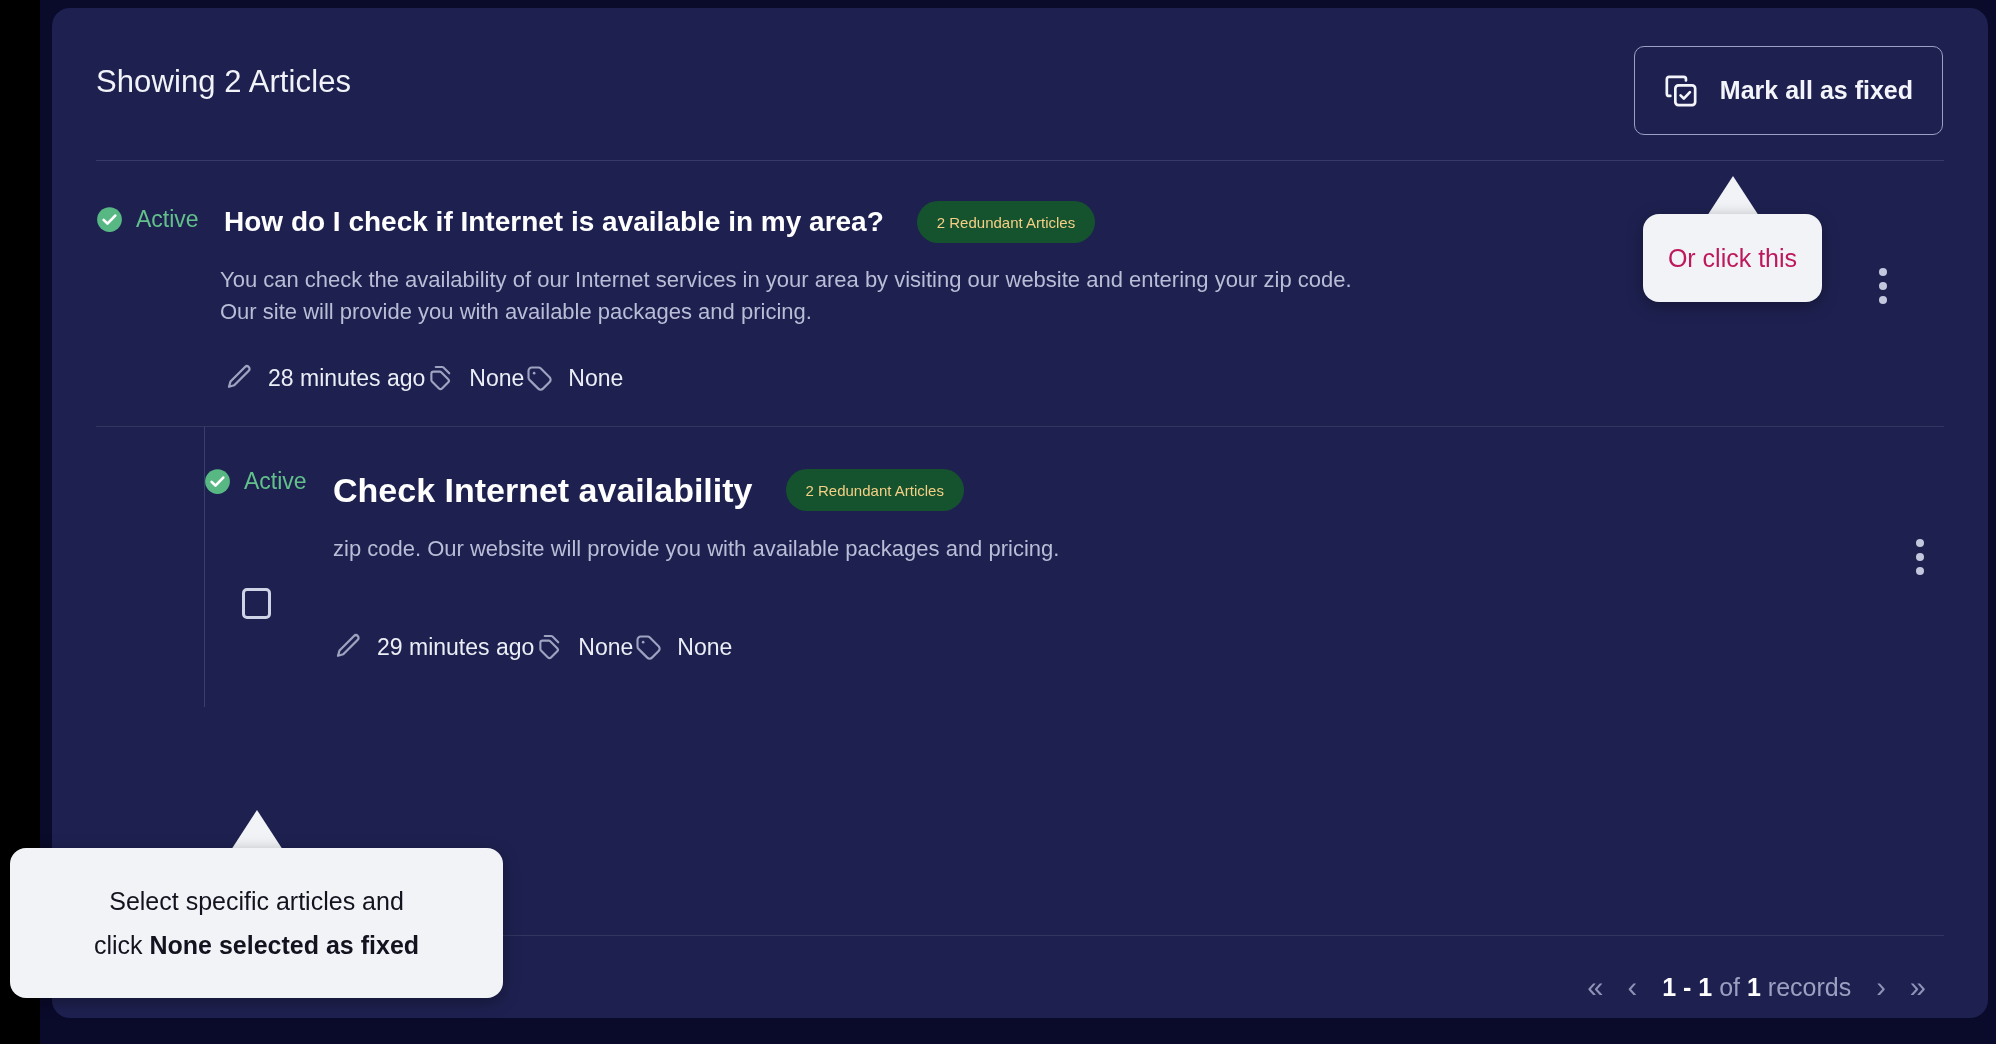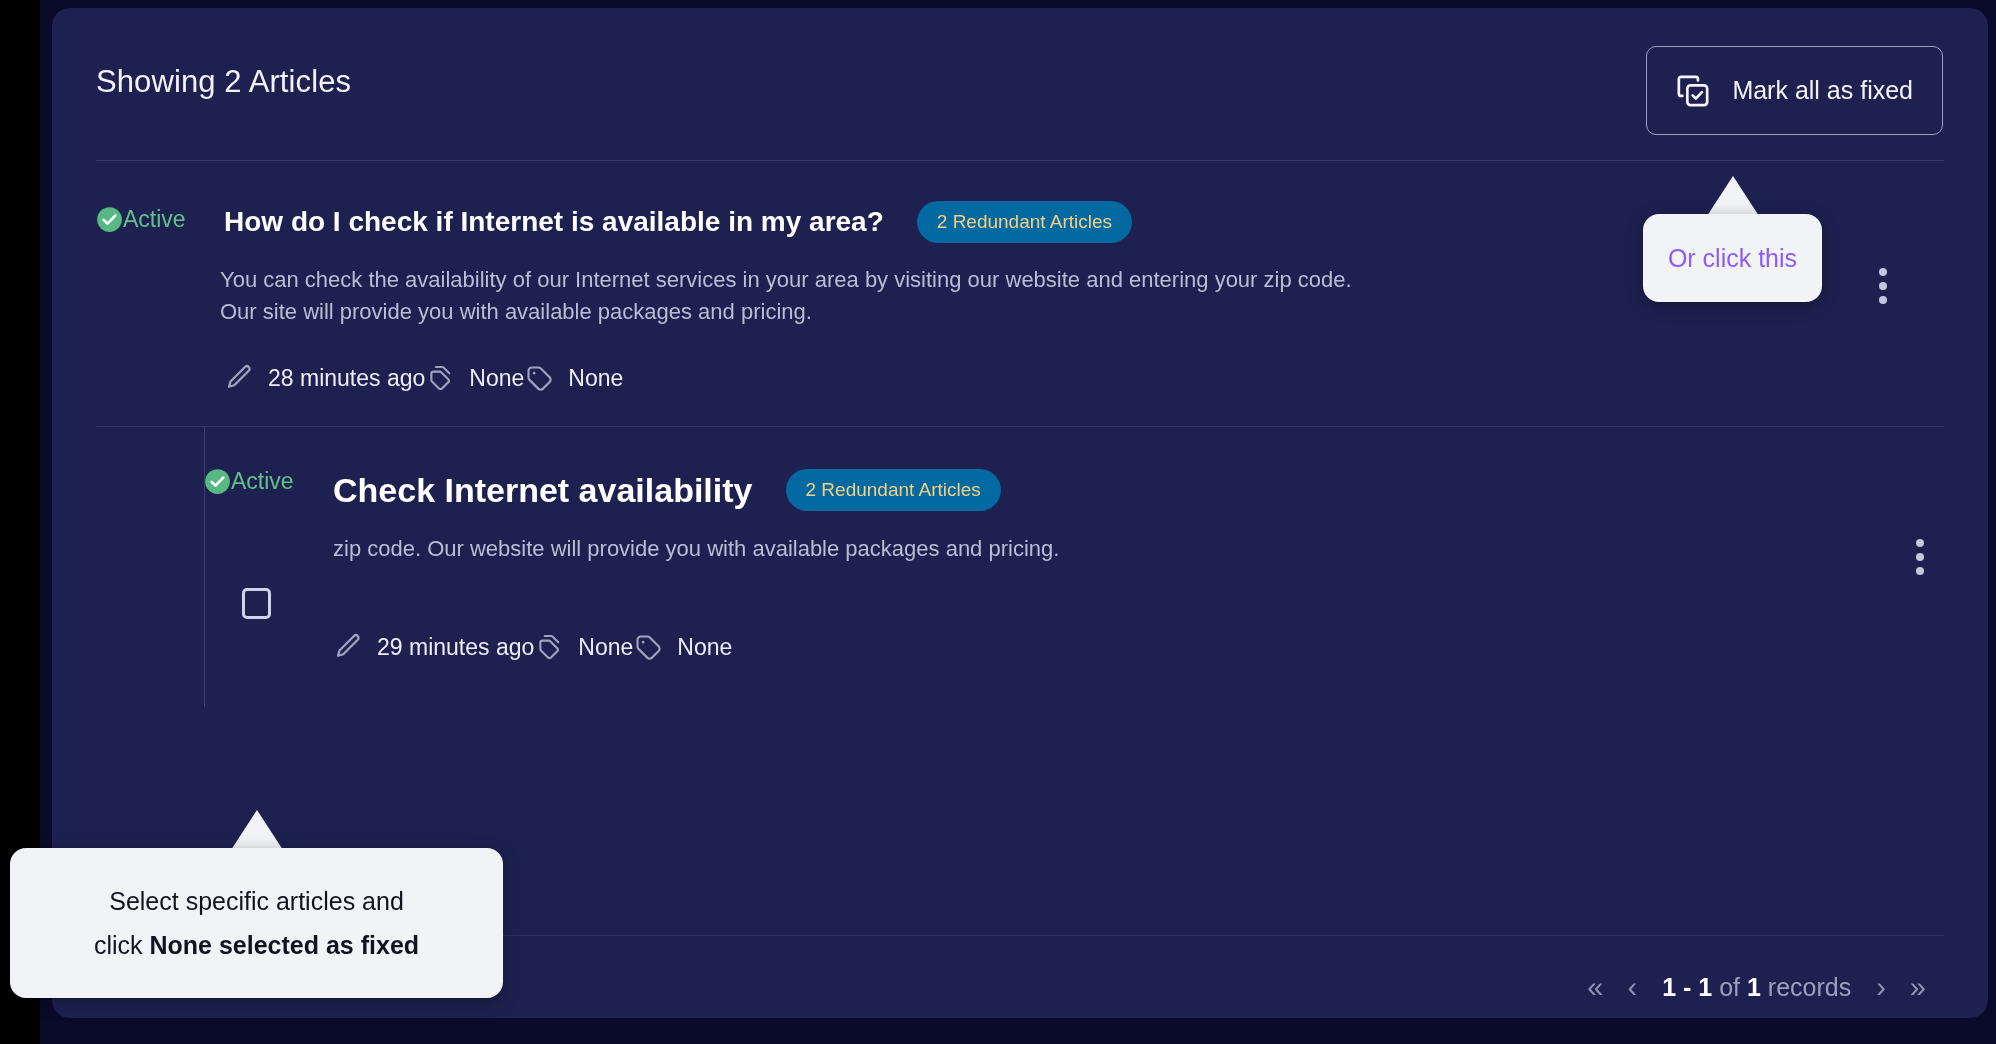--- a/index.html
+++ b/index.html
@@ -61,21 +61,21 @@
     gap: 22px;
     padding: 0 29px;
     background: transparent;
     border: 1.5px solid #9aa0c4;
     border-radius: 10px;
     cursor: pointer;
   }
   .mark-all-btn .btn-label {
     font-size: 25px;
     color: #f4f5fa;
-    font-weight: 400;
+    font-weight: 700;
     white-space: nowrap;
   }
   .copy-check-icon { width: 34px; height: 34px; display: block; }
 
   .header-divider {
     position: absolute;
     left: 44px; top: 152px;
     width: 1848px; height: 1px;
     background: #363a6b;
   }
@@ -88,21 +88,21 @@
     width: 1848px; height: 1px;
     background: #31355f;
   }
   .nested-rail {
     position: absolute;
     left: 152px;
     width: 1px;
     background: #3a3e6d;
   }
 
-  .status { display: flex; align-items: center; }
+  .status { display: flex; align-items: center; gap: 13px; }
   .status-icon { width: 27px; height: 27px; display: block; flex: none; }
   .status-label {
     font-size: 23px;
     color: #62c08b;
     font-weight: 400;
     white-space: nowrap;
   }
 
   .title-line { display: flex; align-items: center; gap: 33px; }
   .art-title {
@@ -111,23 +111,23 @@
     color: #ffffff;
     white-space: nowrap;
   }
   .art-title.sub { font-size: 34px; }
   .badge {
     display: inline-flex;
     align-items: center;
     height: 42px;
     padding: 0 20px;
     border-radius: 21px;
-    background: #0369a1;
+    background: #14532d;
     color: #f5cf86;
-    font-size: 19px;
+    font-size: 15px;
     white-space: nowrap;
   }
 
   .art-body {
     font-size: 22px;
     line-height: 32px;
     color: #b9bdd6;
     max-width: 1270px;
   }
 
@@ -214,21 +214,21 @@
     border-bottom: 40px solid #f2f3f7;
   }
 
   #tooltip-or-click {
     left: 1643px; top: 214px;
     width: 179px; height: 88px;
     display: flex; align-items: center; justify-content: center;
   }
   #tooltip-or-click .tip-text {
     font-size: 25px;
-    color: #8b5cf6;
+    color: #be185d;
     white-space: nowrap;
   }
 
   #tooltip-select {
     left: 10px; top: 848px;
     width: 493px; height: 150px;
     display: flex; flex-direction: column;
     align-items: center; justify-content: center;
     gap: 8px;
     padding: 0 26px;

